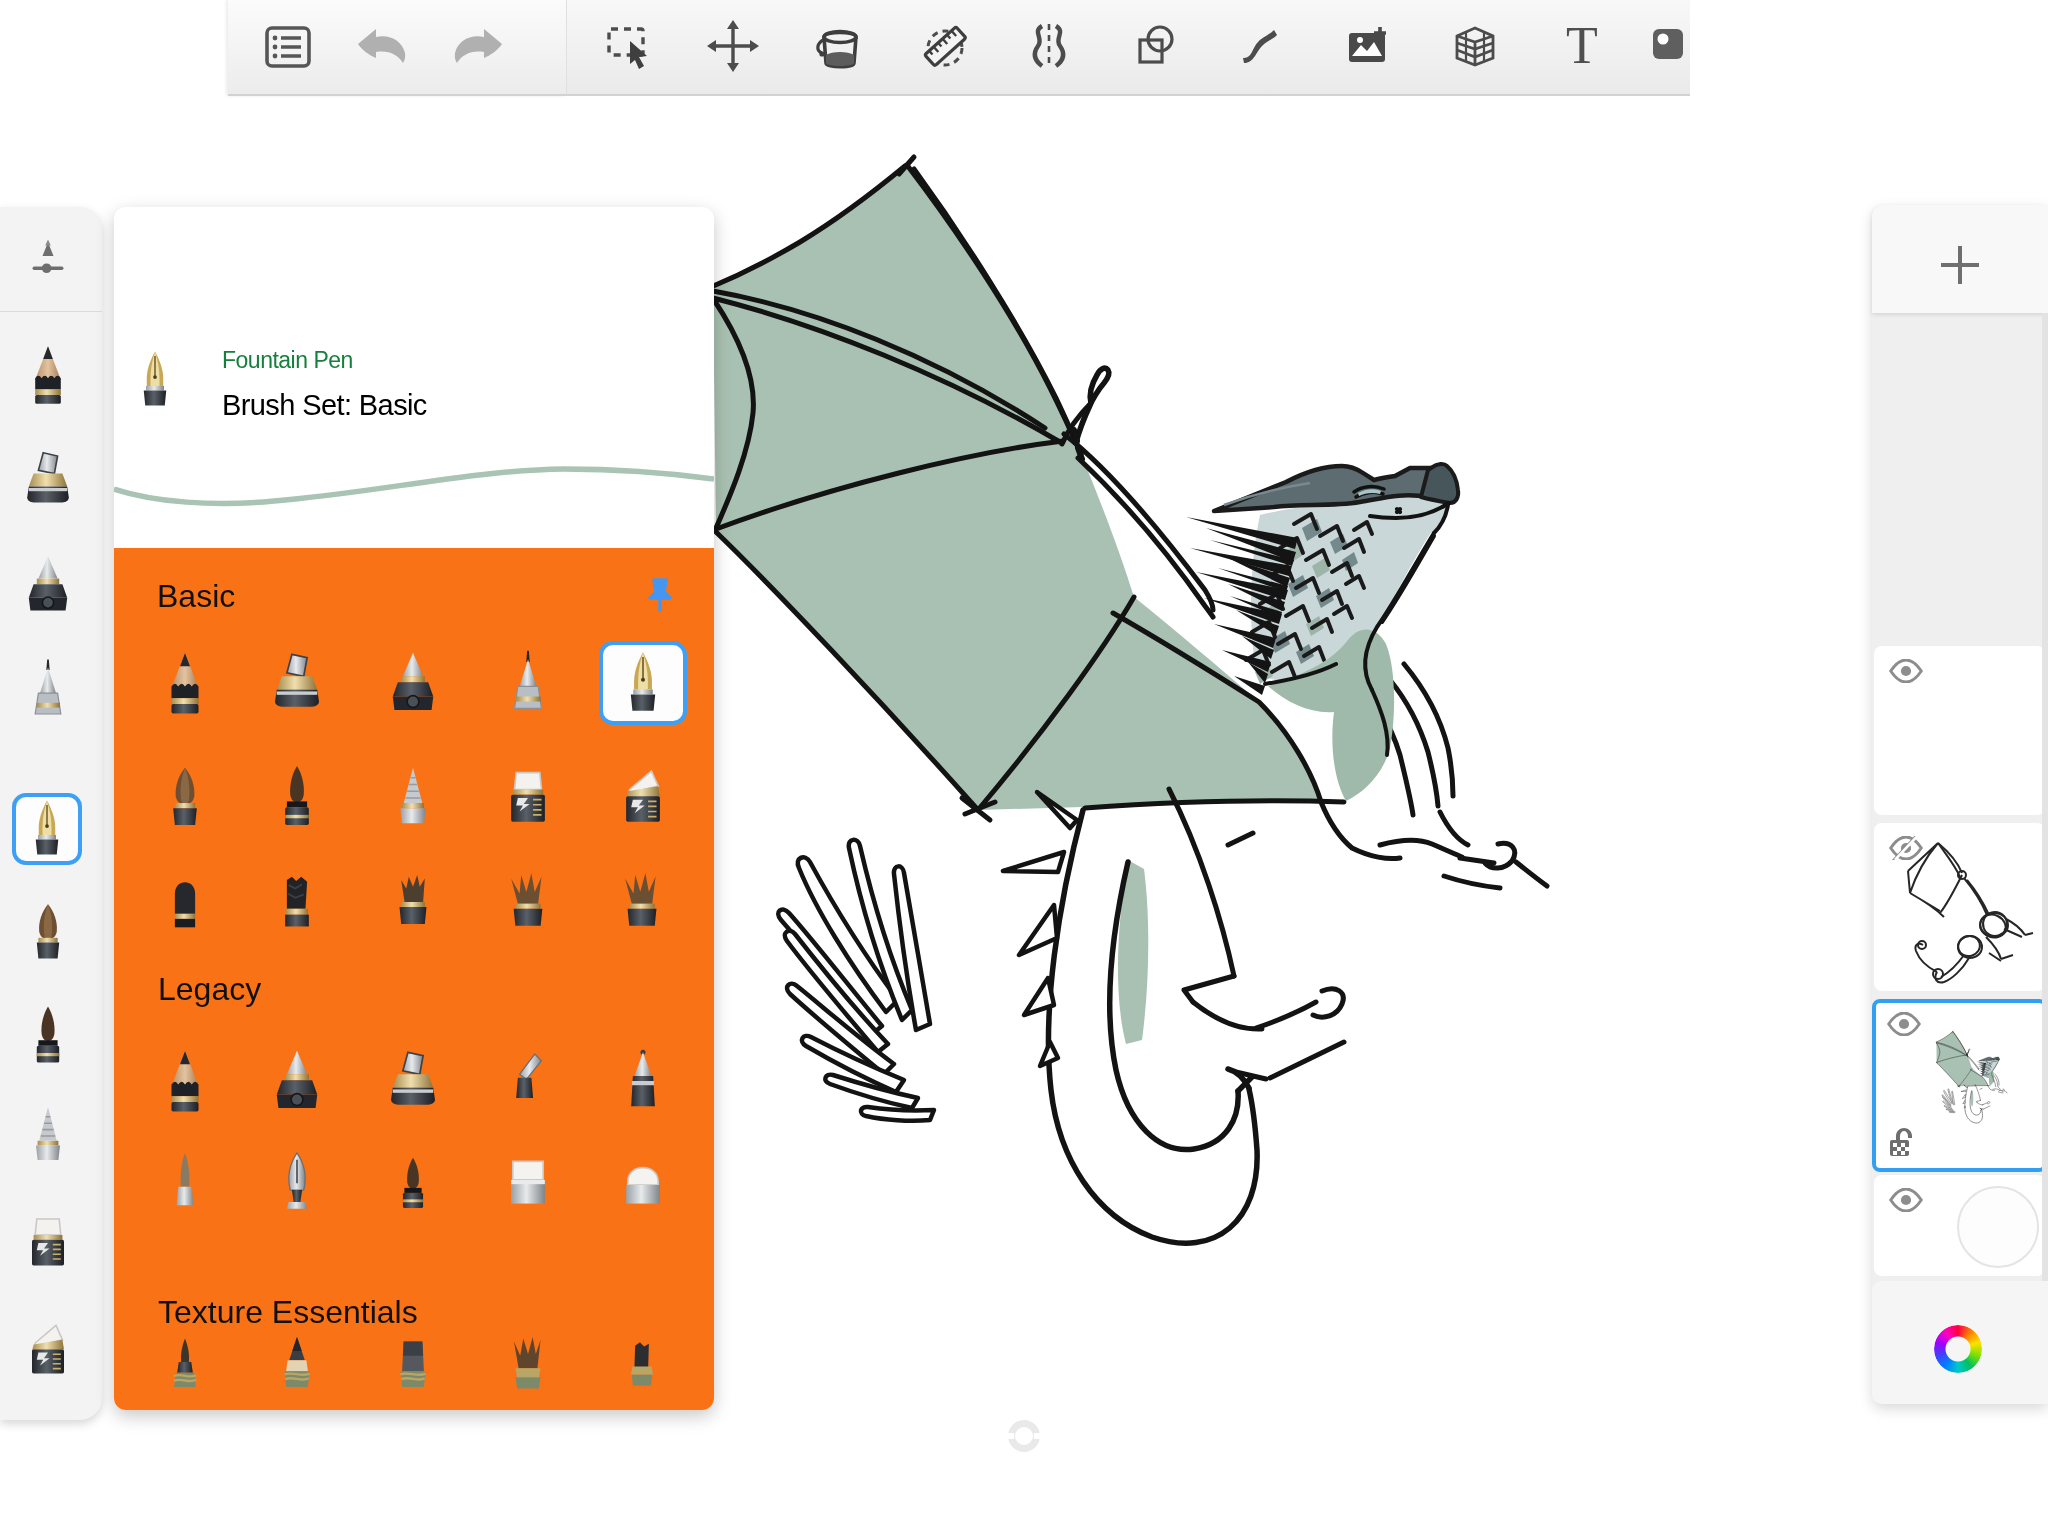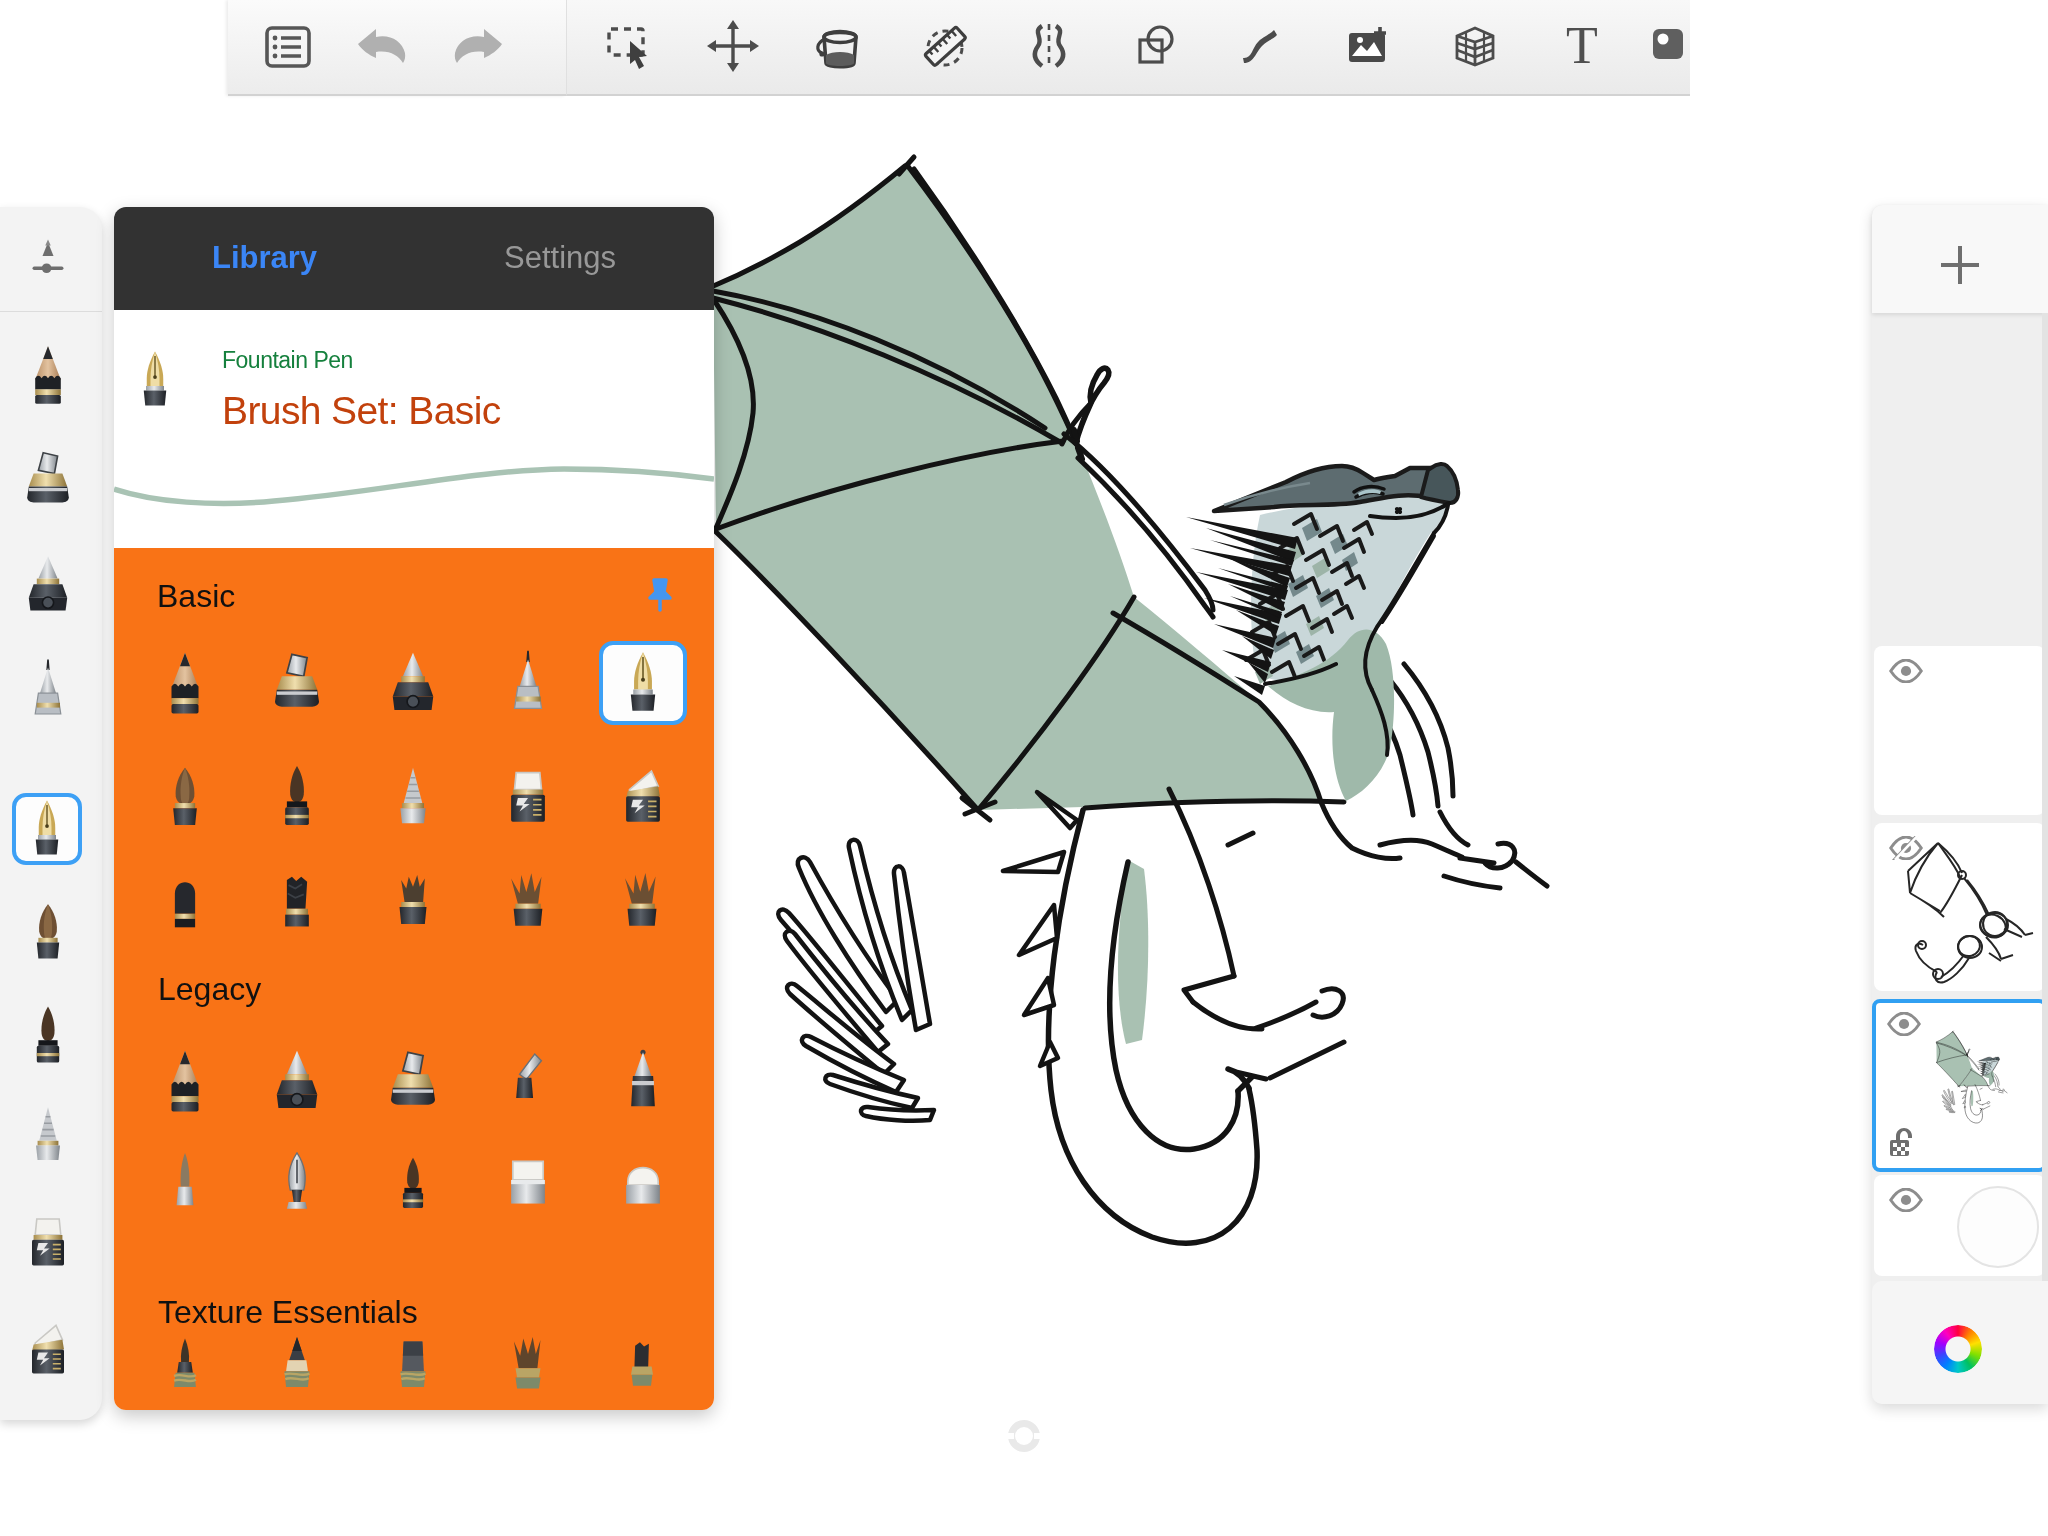--- a/index.html
+++ b/index.html
@@ -512,27 +512,23 @@
       <use href="#sy-fpen" x="23" y="592" width="48" height="60"></use>
       <use href="#sy-rbrush" x="22" y="694" width="52" height="64"></use>
       <use href="#sy-ibrush" x="22" y="798" width="52" height="64"></use>
       <use href="#sy-cone" x="22" y="897" width="52" height="64"></use>
       <use href="#sy-eras1" x="22" y="1004" width="52" height="64"></use>
       <use href="#sy-eras2" x="22" y="1112" width="52" height="64"></use>
     </svg>
   </div>
 
   <div id="lib" class="abs">
-    <div id="libhead">
-      <div class="tab" style="left:98px;color:#3b86f6;">Library</div>
-      <div class="tab" style="left:390px;color:#989898;font-weight:normal;">Settings</div>
-    </div>
     <div id="libbody">
       <div style="position:absolute;left:108px;top:37px;font-size:23px;color:#15803d;letter-spacing:-0.5px;">Fountain Pen</div>
-      <div style="position:absolute;left:108px;top:79px;font-size:39px;color:#c2410c;letter-spacing:-0.6px;">Brush Set: Basic</div>
+      <div style="position:absolute;left:108px;top:79px;font-size:29px;color:#000000;letter-spacing:-0.6px;">Brush Set: Basic</div>
       <svg style="position:absolute;left:0;top:0" width="600" height="238" viewBox="0 0 600 238">
         <use href="#sy-fpen" x="34" y="30" width="48" height="80" transform="translate(-17,0) scale(1,1)"></use>
         <path d="M0,179 C40,192 100,197 160,191 C260,183 360,160 450,159 C510,159 570,165 600,169" fill="none" stroke="#a9c3b4" stroke-width="5.5"></path>
       </svg>
     </div>
     <div id="libgrid">
       <div class="sectitle" style="left:43px;top:30px;">Basic</div>
       <svg style="position:absolute;left:530px;top:28px" width="32" height="38" viewBox="0 0 32 38">
         <path d="M10,4 H22 L20,16 L26,22 H6 L12,16 Z M16,22 V34" stroke="#4596f0" stroke-width="3.5" fill="#4596f0" stroke-linejoin="round" stroke-linecap="round"></path>
       </svg>

